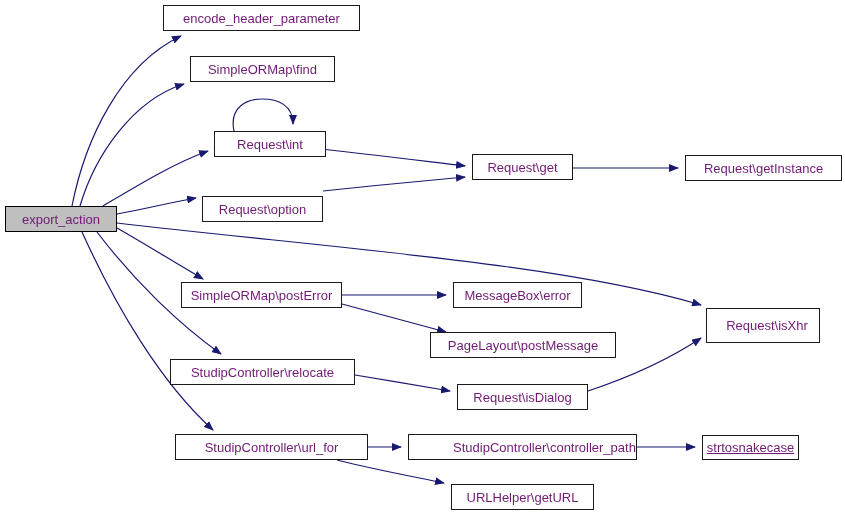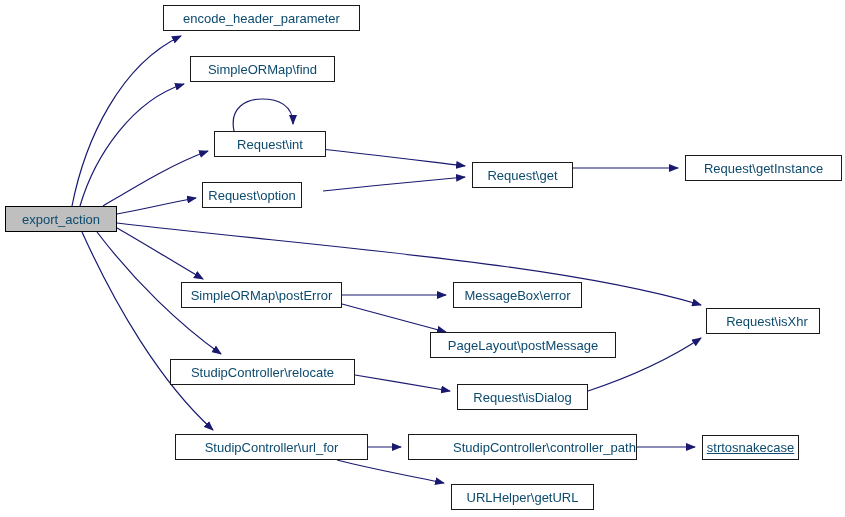--- a/index.html
+++ b/index.html
@@ -9,21 +9,21 @@
     background:#ffffff;
     font-family:"Liberation Sans","DejaVu Sans",sans-serif;
     overflow:hidden;
   }
   #edges{position:absolute;left:0;top:0;width:845px;height:517px;}
   .node{
     position:absolute;
     box-sizing:border-box;
     border:1.4px solid #1a1a1a;
     background:#ffffff;
-    color:#0c4a6e;
+    color:#701a75;
     font-size:13px;
     text-align:center;
     white-space:nowrap;
     display:flex;
     align-items:center;
     justify-content:center;
     cursor:pointer;
   }
   .node.root{
     background:#bfbfbf;
@@ -73,45 +73,45 @@
   </div>
 
   <div class="node" style="left:190px;top:56px;width:145px;height:26px;">
     <span>SimpleORMap\find</span>
   </div>
 
   <div class="node" style="left:214px;top:131px;width:112px;height:26px;">
     <span>Request\int</span>
   </div>
 
-  <div class="node" style="left:202px;top:182px;width:100px;height:26px;align-items:center;">
+  <div class="node" style="left:202px;top:196px;width:121px;height:26px;align-items:center;">
     <span>Request\option</span>
   </div>
 
-  <div class="node" style="left:472px;top:162px;width:101px;height:26px;">
+  <div class="node" style="left:472px;top:154px;width:101px;height:26px;">
     <span>Request\get</span>
   </div>
 
   <div class="node" style="left:685px;top:155px;width:157px;height:26px;">
     <span>Request\getInstance</span>
   </div>
 
   <div class="node" style="left:181px;top:282px;width:161px;height:26px;">
     <span>SimpleORMap\postError</span>
   </div>
 
   <div class="node" style="left:453px;top:282px;width:129px;height:26px;">
     <span>MessageBox\error</span>
   </div>
 
   <div class="node" style="left:430px;top:332px;width:186px;height:26px;">
     <span>PageLayout\postMessage</span>
   </div>
 
-  <div class="node" style="left:706px;top:308px;width:114px;height:26px;padding-left:8px;">
+  <div class="node" style="left:706px;top:308px;width:114px;height:35px;padding-left:8px;">
     <span>Request\isXhr</span>
   </div>
 
   <div class="node" style="left:170px;top:359px;width:185px;height:26px;">
     <span>StudipController\relocate</span>
   </div>
 
   <div class="node" style="left:457px;top:384px;width:131px;height:26px;">
     <span>Request\isDialog</span>
   </div>

